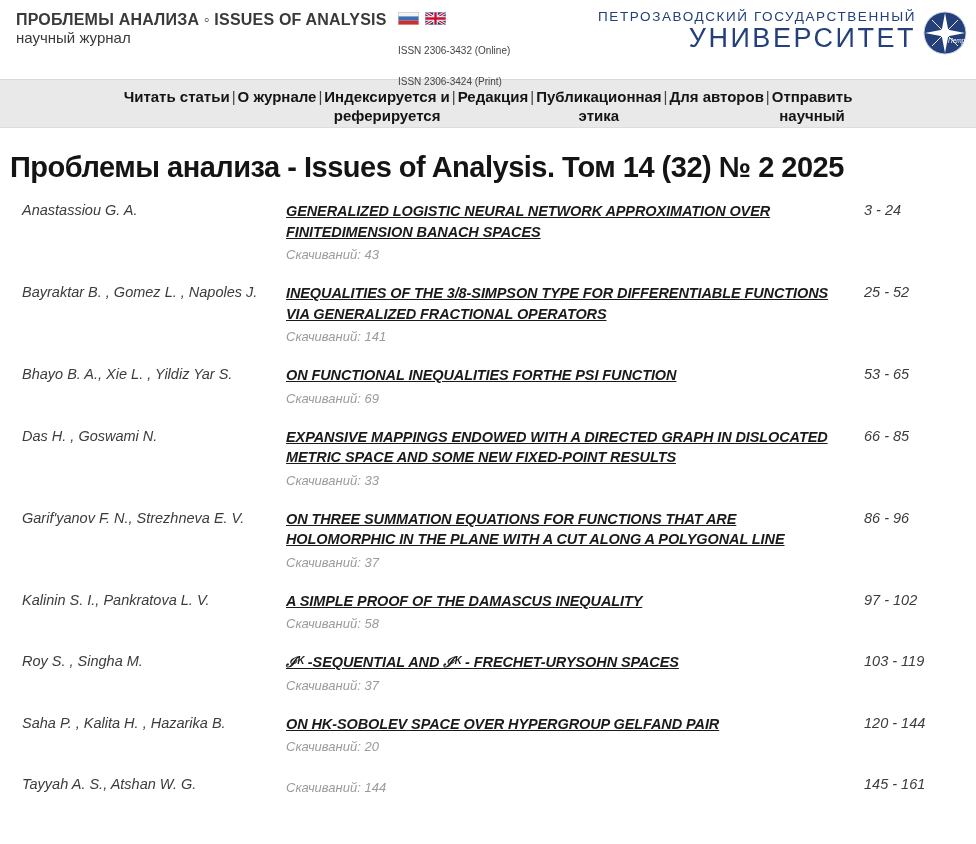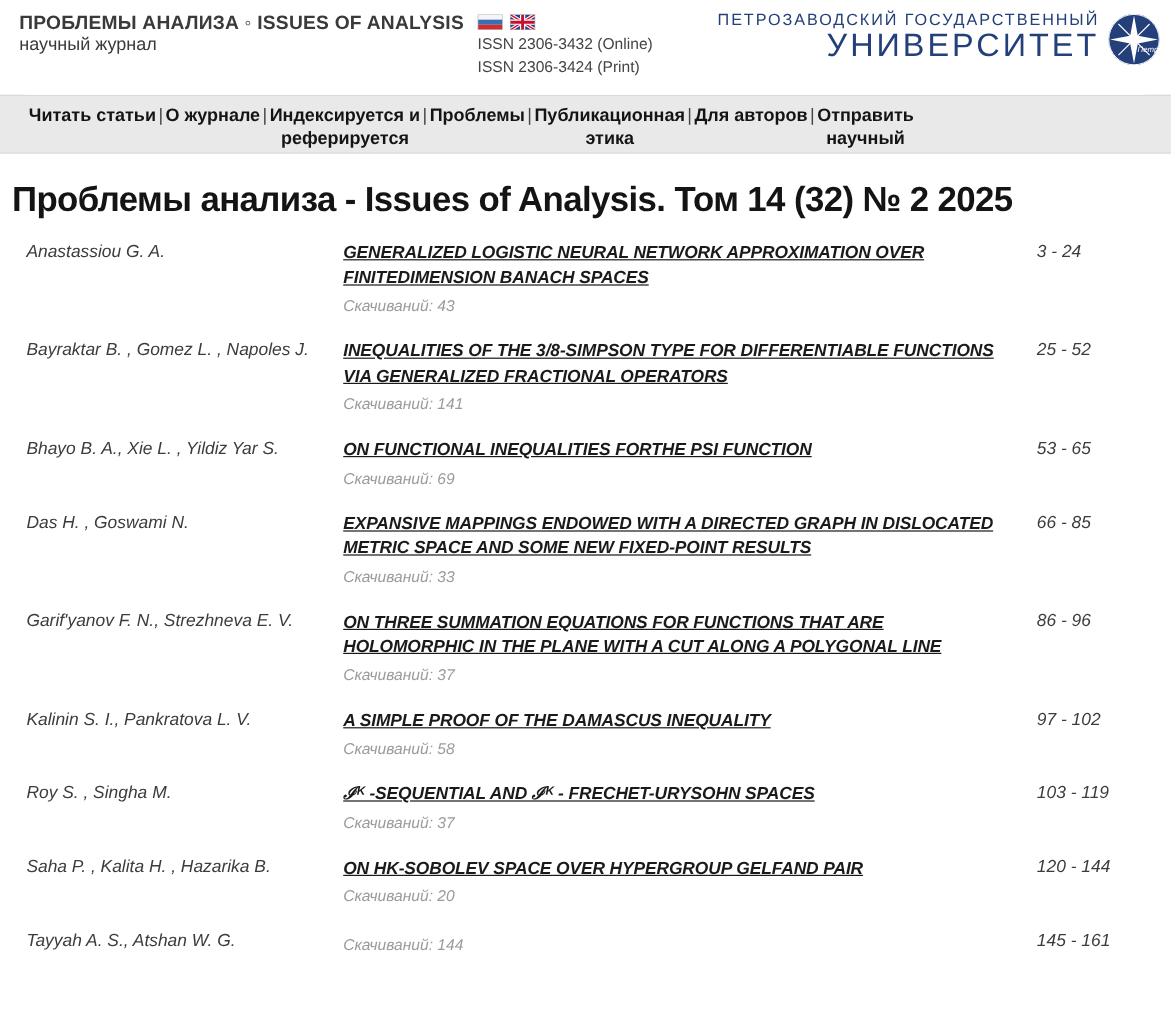--- a/index.html
+++ b/index.html
@@ -8,32 +8,32 @@
 
   
   .header { position: relative; height: 79px; background: #fff; border-radius: 24px; }
   .journal-block { position: absolute; left: 16px; top: 11px; }
   .journal-title { font-size: 16px; font-weight: bold; color: #3a3a3a; letter-spacing: 0.2px; }
   .journal-subtitle { font-size: 15px; color: #3a3a3a; margin-top: 0; }
 
   .issn-block { position: absolute; left: 398px; top: 11px; }
   .flags-row { display: flex; gap: 6px; align-items: center; height: 14px; }
   .flag { display: inline-block; line-height: 0; cursor: pointer; }
-  .issn-line { font-size: 13px; color: #444; margin-top: 4px; white-space: nowrap; }
+  .issn-line { font-size: 10px; color: #444; margin-top: 20px; white-space: nowrap; }
 
   .univ-block { position: absolute; right: 8px; top: 10px; display: flex; 
     gap: 6px; cursor: pointer; }
   .univ-text { text-align: right; color: #24407b; line-height: 1.05; }
   .univ-line1 { font-size: 13.5px; letter-spacing: 1.6px; white-space: nowrap; }
   .univ-line2 { font-size: 27px; letter-spacing: 2.5px; }
 
   
   .nav { background: #e9e9e9; border-top: 1px solid #d9d9d9; border-bottom: 1px solid #dddddd;
     height: 49px; display: flex; align-items: flex-start; padding: 7px 24px 0 24px;
-    justify-content: flex-start; }
+    justify-content: center; }
   .nav-item { font-size: 15px; font-weight: bold; color: #141414; text-align: center;
     white-space: pre-line; line-height: 19px; cursor: pointer; }
   .nav-sep { font-size: 15px; color: #444; padding: 0 2px; line-height: 19px; }
 
   
   .page-title { margin: 23px 10px 17px 10px; font-size: 29px; font-weight: bold;
     letter-spacing: -0.5px; color: #141414; white-space: nowrap; }
 
   
   .articles { }
@@ -98,21 +98,21 @@
 </div>
 
 <div class="nav">
   <span class="nav-item">Читать статьи</span>
   <span class="nav-sep">|</span>
   <span class="nav-item">О журнале</span>
   <span class="nav-sep">|</span>
   <span class="nav-item">Индексируется и
 реферируется</span>
   <span class="nav-sep">|</span>
-  <span class="nav-item">Проблемы</span>
+  <span class="nav-item">Редакция</span>
   <span class="nav-sep">|</span>
   <span class="nav-item">Публикационная
 этика</span>
   <span class="nav-sep">|</span>
   <span class="nav-item">Для авторов</span>
   <span class="nav-sep">|</span>
   <span class="nav-item">Отправить
 научный</span>
 </div>
 

